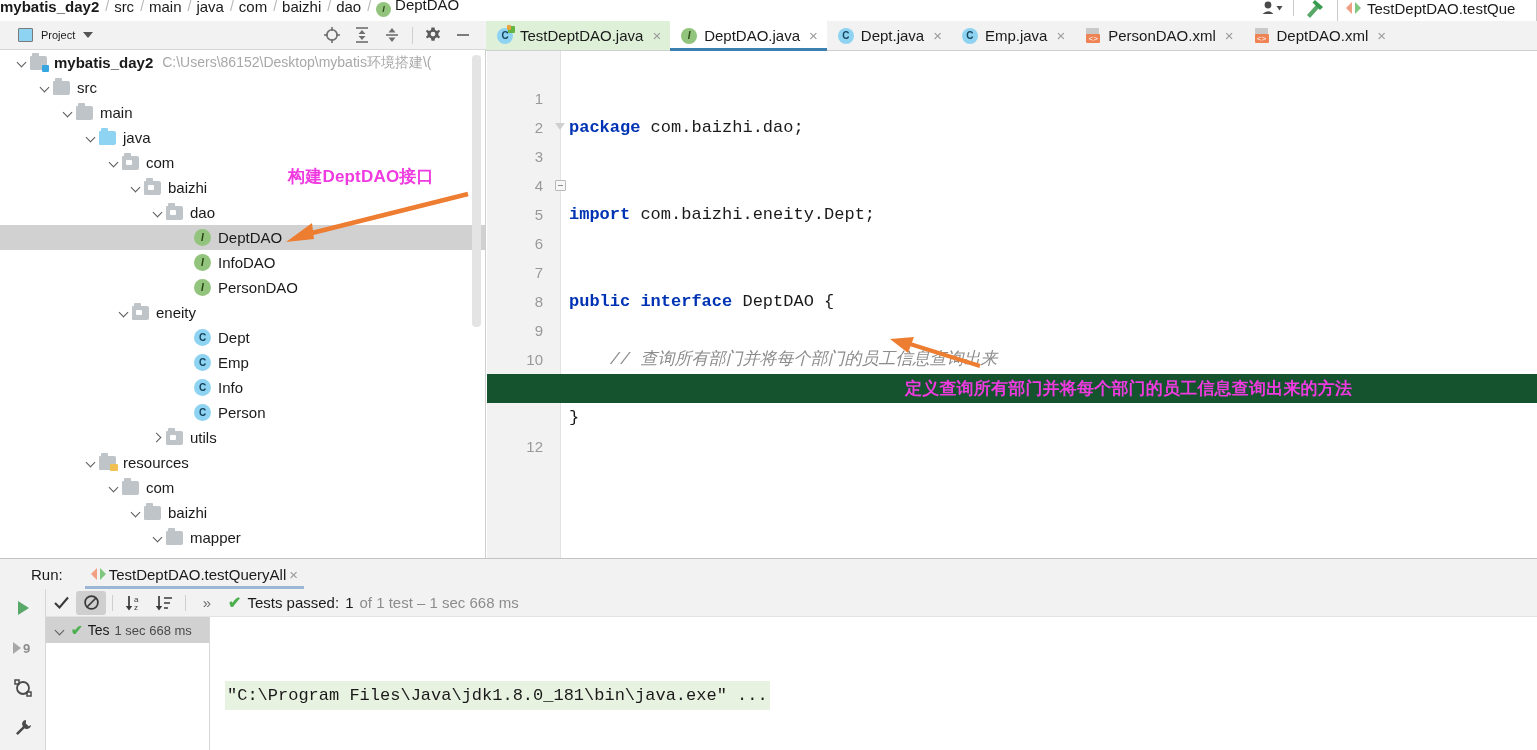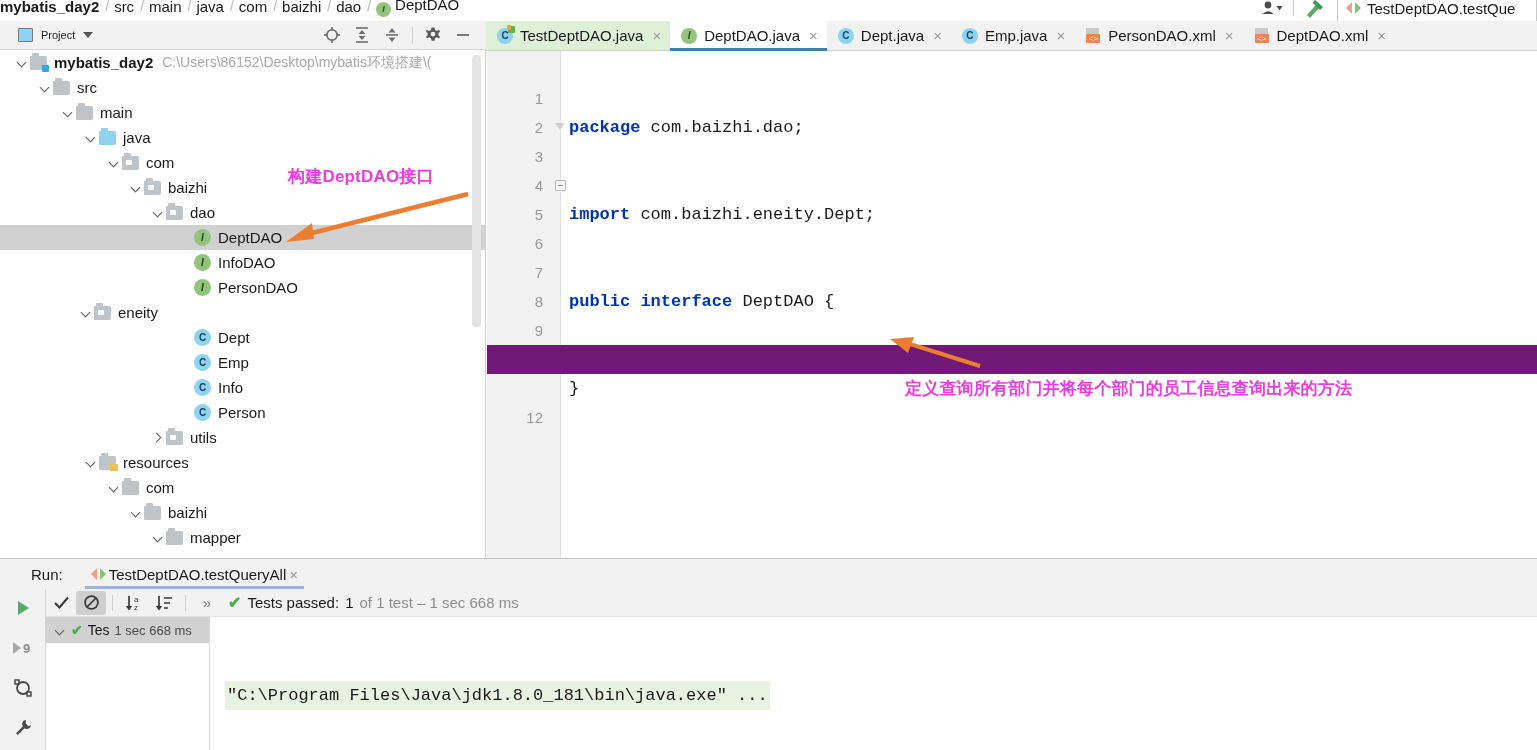--- a/index.html
+++ b/index.html
@@ -195,21 +195,21 @@
   .code-area { position: absolute; left: 74px; top: 0; right: 0; height: 100%; }
   .cline {
     position: relative; height: 29px; font-size: 17px;
     font-family: "Liberation Mono", monospace; line-height: 29px; white-space: pre;
   }
   .lno {
     position: absolute; left: 0; width: 56px; text-align: right;
     color: #999999; font-size: 15px; font-family: "Liberation Sans", sans-serif;
   }
   .ctext { position: absolute; left: 82px; color: #1a1a1a; }
-  .cl-hl { background: #701a75; }
+  .cl-hl { background: #14532d; }
   .kw { color: #0033b3; font-weight: bold; }
   .cmt { color: #8c8c8c; font-style: italic; }
   .mth { color: #1a7f7f; }
   .fold-mark {
     position: absolute; left: 68px; top: 9px; width: 11px; height: 11px;
     border: 1px solid #b9b9b9; background: #f7f7f7; border-radius: 1px;
   }
   .fold-mark::after {
     content: ""; position: absolute; left: 2px; top: 4px; width: 5px; height: 1px;
     background: #8d8d8d;
@@ -478,21 +478,21 @@
     <div class="row" style="padding-left:194px">
       <span class="ic-tree-iface">I</span>
       <span class="rname">InfoDAO</span>
     </div>
 
     <div class="row" style="padding-left:194px">
       <span class="ic-tree-iface">I</span>
       <span class="rname">PersonDAO</span>
     </div>
 
-    <div class="row" style="padding-left:78px">
+    <div class="row" style="padding-left:116px">
       <span class="chev"></span>
       <span class="fold pkg"></span>
       <span class="rname">eneity</span>
     </div>
 
     <div class="row" style="padding-left:194px">
       <span class="ic-tree-class">C</span>
       <span class="rname">Dept</span>
     </div>
 
@@ -580,20 +580,24 @@
       <div class="cline">
         <span class="lno">7</span>
         <span class="ctext"><span class="kw">public interface</span><span> DeptDAO {</span></span>
       </div>
       <div class="cline">
         <span class="lno">8</span>
       </div>
       <div class="cline">
         <span class="lno">9</span>
         <span class="ctext cmt">    // 查询所有部门并将每个部门的员工信息查询出来</span>
+      </div>
+      <div class="cline">
+        <span class="lno">10</span>
+        <span class="ctext"><span>    List&lt;Dept&gt; </span><span class="mth">queryAll</span><span>();</span></span>
       </div>
       <div class="cline">
         <span class="lno">11</span>
         <span class="ctext"><span>}</span></span>
       </div>
       <div class="cline cl-hl">
         
         <span class="lno">12</span>
       </div>
     </div>

